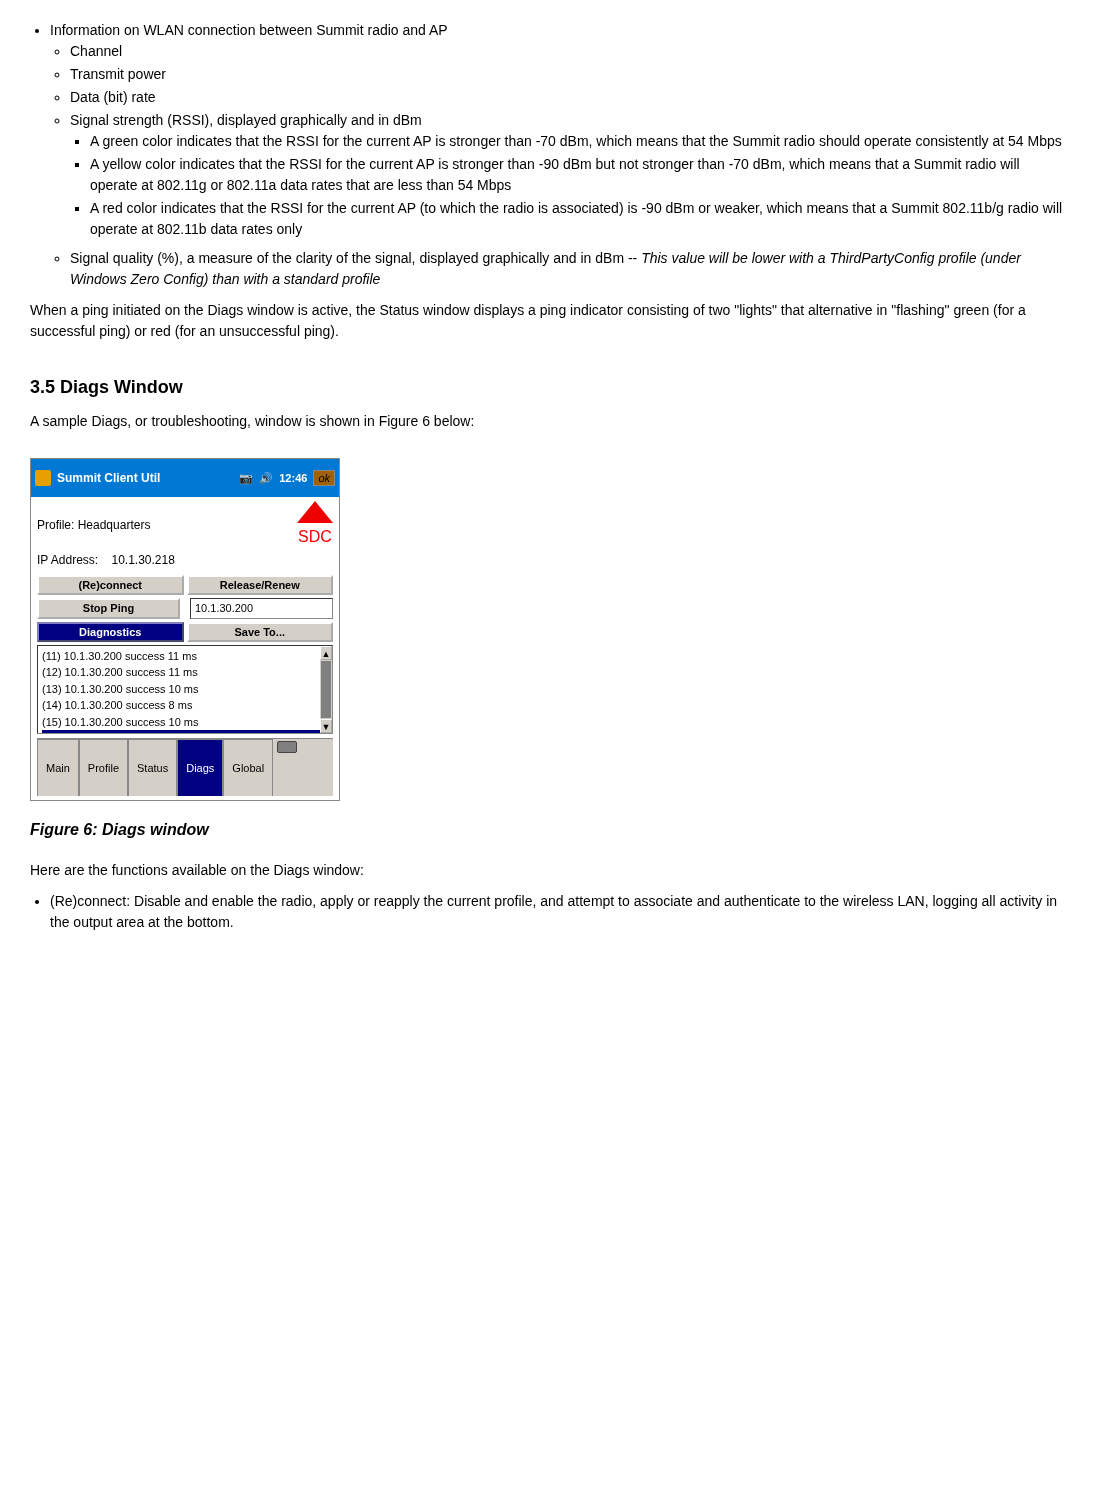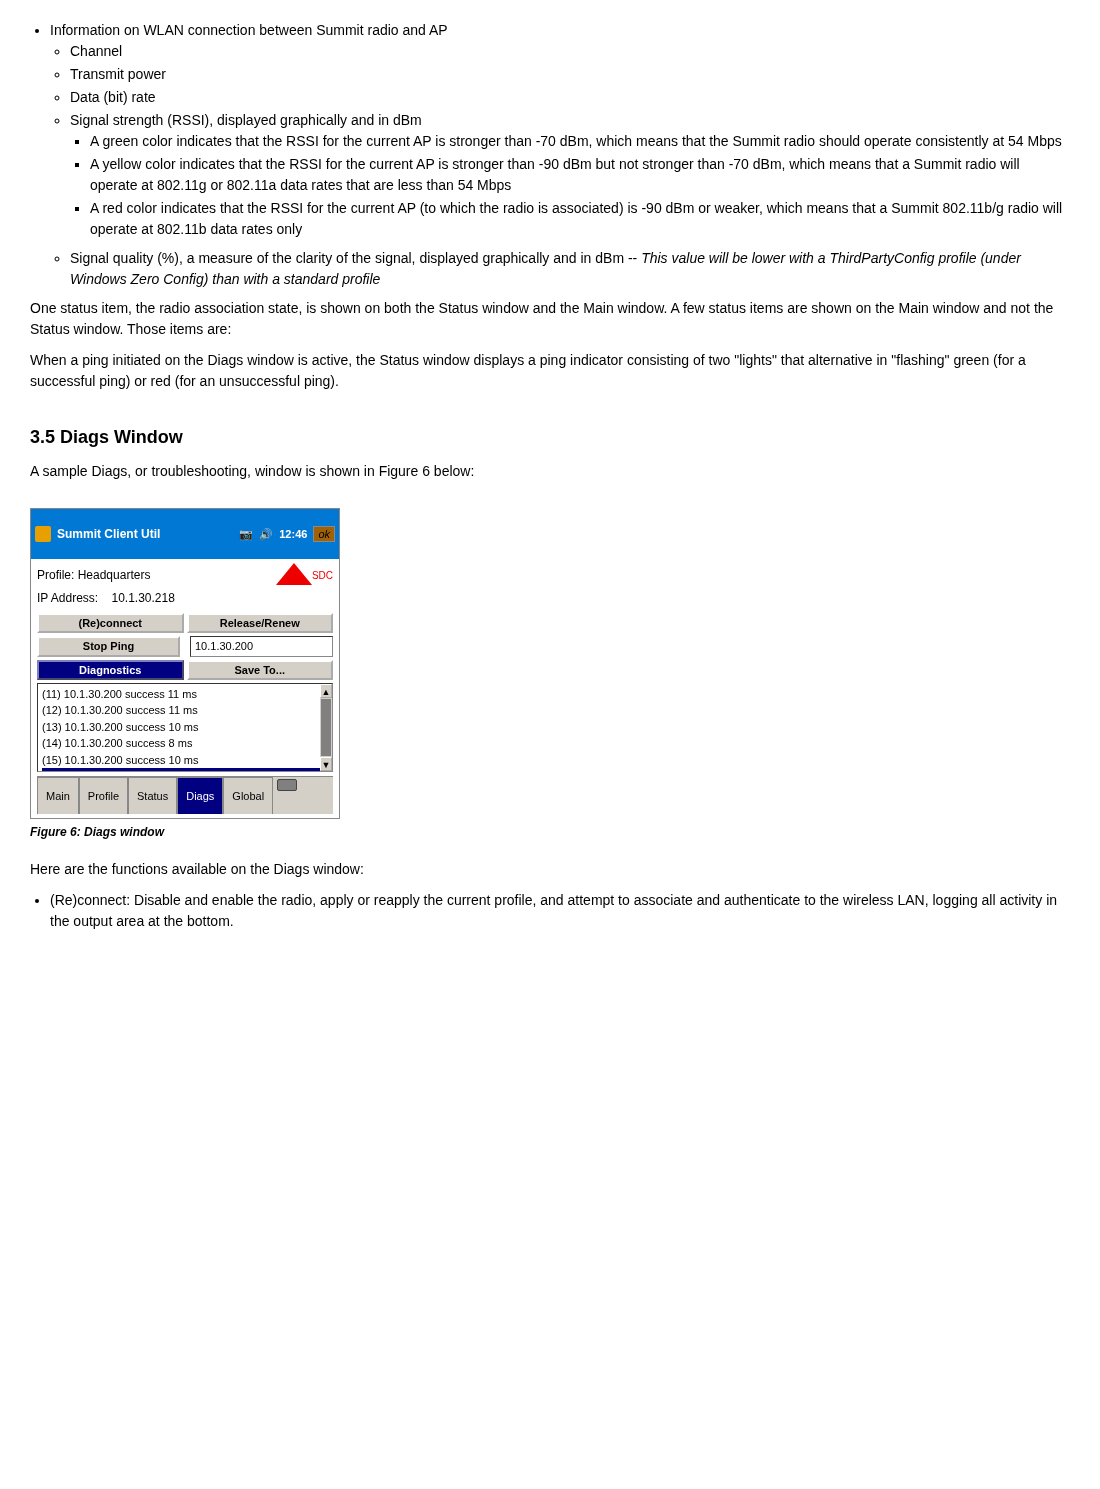--- a/index.html
+++ b/index.html
@@ -46,21 +46,21 @@
       border: 1px solid #888;
       width: 310px;
       background: #fff;
       font-size: 12px;
     }
     .title-bar {
       background: #0078d4;
       color: #fff;
       display: flex;
       align-items: center;
-      padding: 16px 4px;
+      padding: 10px 4px;
       font-size: 12px;
       font-weight: bold;
       gap: 4px;
     }
     .title-bar .start-icon {
       width: 16px;
       height: 16px;
       background: #e8a000;
       border-radius: 2px;
       display: inline-block;
@@ -88,23 +88,23 @@
       padding: 4px 6px;
     }
     .profile-row {
       display: flex;
       align-items: center;
       justify-content: space-between;
       margin-bottom: 2px;
     }
     .profile-row .sdc-arrow {
       display: flex;
-      flex-direction: row;
+      flex-direction: column;
       align-items: center;
-      font-size: 10px;
+      font-size: 16px;
       color: #e00;
     }
     .sdc-arrow-shape {
       width: 0;
       height: 0;
       border-left: 18px solid transparent;
       border-right: 18px solid transparent;
       border-bottom: 22px solid #e00;
       margin-bottom: 2px;
     }
@@ -187,44 +187,44 @@
       background: #808080;
       margin: 1px;
     }
     .tab-bar {
       display: flex;
       border-top: 1px solid #888;
       margin-top: 4px;
       background: #d4d0c8;
     }
     .tab {
-      padding: 10px 8px;
+      padding: 20px 8px;
       font-size: 11px;
       border: 1px solid #888;
       border-bottom: none;
       background: #d4d0c8;
       cursor: pointer;
     }
     .tab.active {
       background: #000080;
       color: #fff;
     }
     .keyboard-icon {
       width: 20px;
       height: 12px;
       background: #808080;
       border: 1px solid #444;
       border-radius: 2px;
       margin: 2px 4px;
     }
     .figure-caption {
       font-style: italic;
-      font-size: 12px;
+      font-size: 16px;
       font-weight: bold;
-      margin-top: 4px;
+      margin-top: 17px;
       margin-bottom: 12px;
     }
     .nested-ul {
     }
     p {
       margin-bottom: 10px;
     }
   </style>
 </head>
 <body>
@@ -248,21 +248,20 @@
           </ul>
         </li>
         <li>
           <span>Signal quality (%), a measure of the clarity of the signal, displayed graphically and in dBm -- </span><span class="italic">This value will be lower with a ThirdPartyConfig profile (under Windows Zero Config) than with a standard profile</span>
         </li>
       </ul>
     </li>
   </ul>
 
   
-  <p>One status item, the radio association state, is shown on both the Status window and the Main window.  A few status items are shown on the Main window and not the Status window. Those items are:</p>
 
   
 
   
   <p style="margin-top:10px;">When a ping initiated on the Diags window is active, the Status window displays a ping indicator consisting of two "lights" that alternative in "flashing" green (for a successful ping) or red (for an unsuccessful ping).</p>
 
   
   <h2>3.5 Diags Window</h2>
 
   

